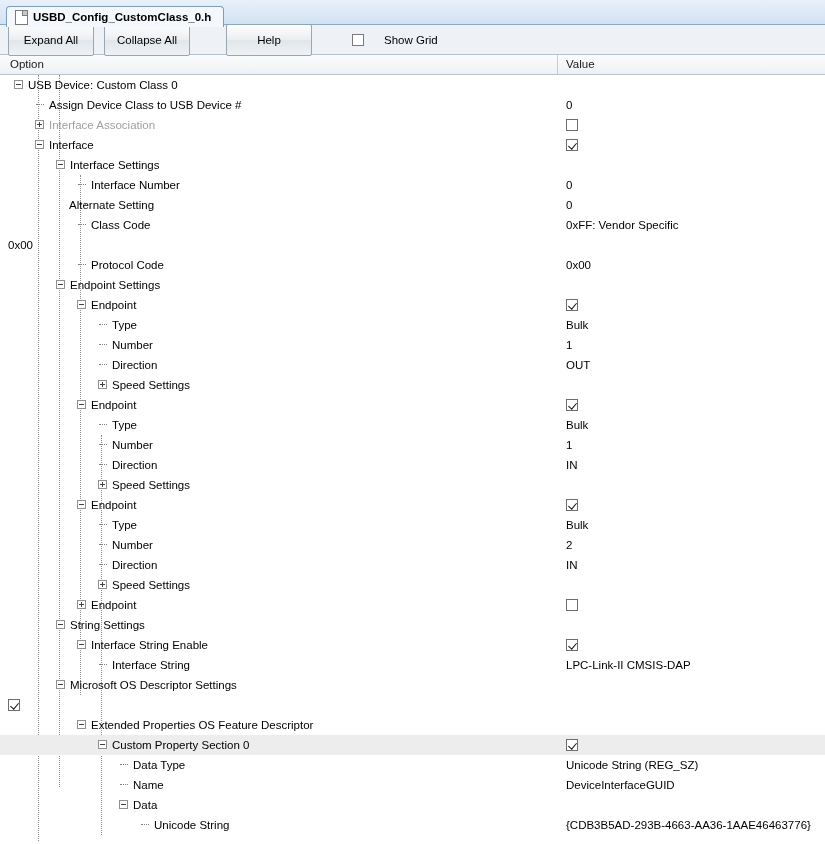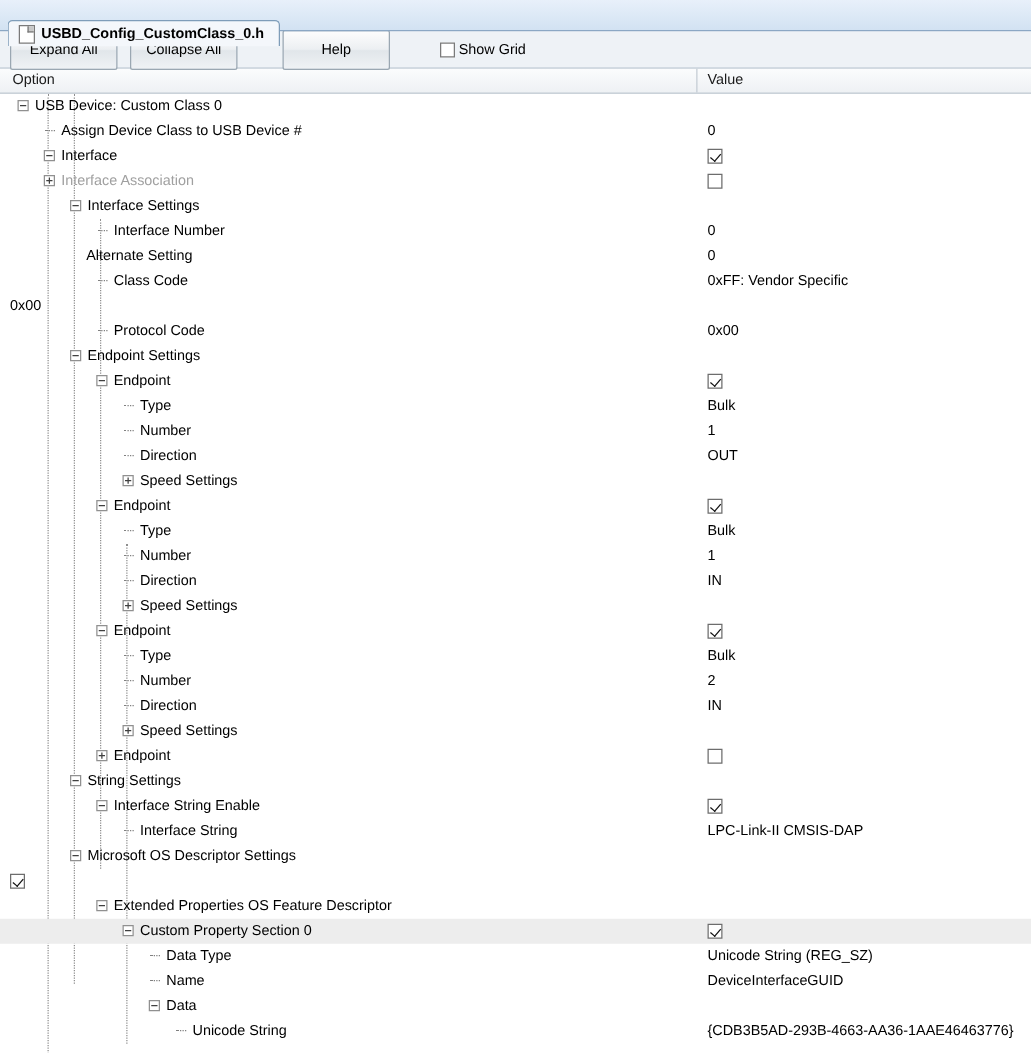--- a/index.html
+++ b/index.html
@@ -23,21 +23,21 @@
   .tabbar {
     height: 24px;
     background: #d6e5f5;
     background: linear-gradient(to bottom, #e8f0fa 0%, #d2e2f2 100%);
     border-bottom: 1px solid #8ba7c4;
     position: relative;
   }
   .tab {
     position: absolute;
     left: 6px;
-    top: 16px;
+    top: 6px;
     height: 21px;
     padding: 0 12px 0 8px;
     background: #f4f7fb;
     border: 1px solid #7f9db9;
     border-bottom: none;
     border-radius: 4px 4px 0 0;
     display: flex;
     align-items: center;
     gap: 5px;
     font-size: 11.5px;
@@ -89,21 +89,21 @@
     justify-content: center;
     cursor: default;
     box-sizing: border-box;
   }
   .tb-help {
     margin-left: 26px;
   }
   .tb-check {
     display: flex;
     align-items: center;
-    gap: 3px;
+    gap: 20px;
     margin-left: 30px;
     font-size: 11.5px;
   }
   .cbox {
     width: 12px;
     height: 12px;
     border: 1px solid #7a7a7a;
     background: #ffffff;
     display: inline-block;
     box-sizing: border-box;
@@ -296,38 +296,38 @@
         <div class="label-cell">
           <div class="dash" style="left: 36px;"></div>
           <span class="lbl" style="margin-left: 49px;">Assign Device Class to USB Device #</span>
         </div>
         <div class="value-cell">
           <span class="vtext">0</span>
         </div>
       </div>
       <div class="row">
         <div class="label-cell">
+          <div class="exp plus" style="left: 35px;"></div>
+          <span class="lbl dim" style="margin-left: 49px;">Interface Association</span>
+        </div>
+        <div class="value-cell">
+          <span class="vcheck"></span>
+        </div>
+      </div>
+      <div class="row">
+        <div class="label-cell">
           <div class="exp" style="left: 35px;"></div>
           <span class="lbl" style="margin-left: 49px;">Interface</span>
         </div>
         <div class="value-cell">
           <span class="vcheck checked"></span>
         </div>
       </div>
       <div class="row">
         <div class="label-cell">
-          <div class="exp plus" style="left: 35px;"></div>
-          <span class="lbl dim" style="margin-left: 49px;">Interface Association</span>
-        </div>
-        <div class="value-cell">
-          <span class="vcheck"></span>
-        </div>
-      </div>
-      <div class="row">
-        <div class="label-cell">
           <div class="exp" style="left: 56px;"></div>
           <span class="lbl" style="margin-left: 70px;">Interface Settings</span>
         </div>
         <div class="value-cell"></div>
       </div>
       <div class="row">
         <div class="label-cell">
           <div class="dash" style="left: 78px;"></div>
           <span class="lbl" style="margin-left: 91px;">Interface Number</span>
         </div>

